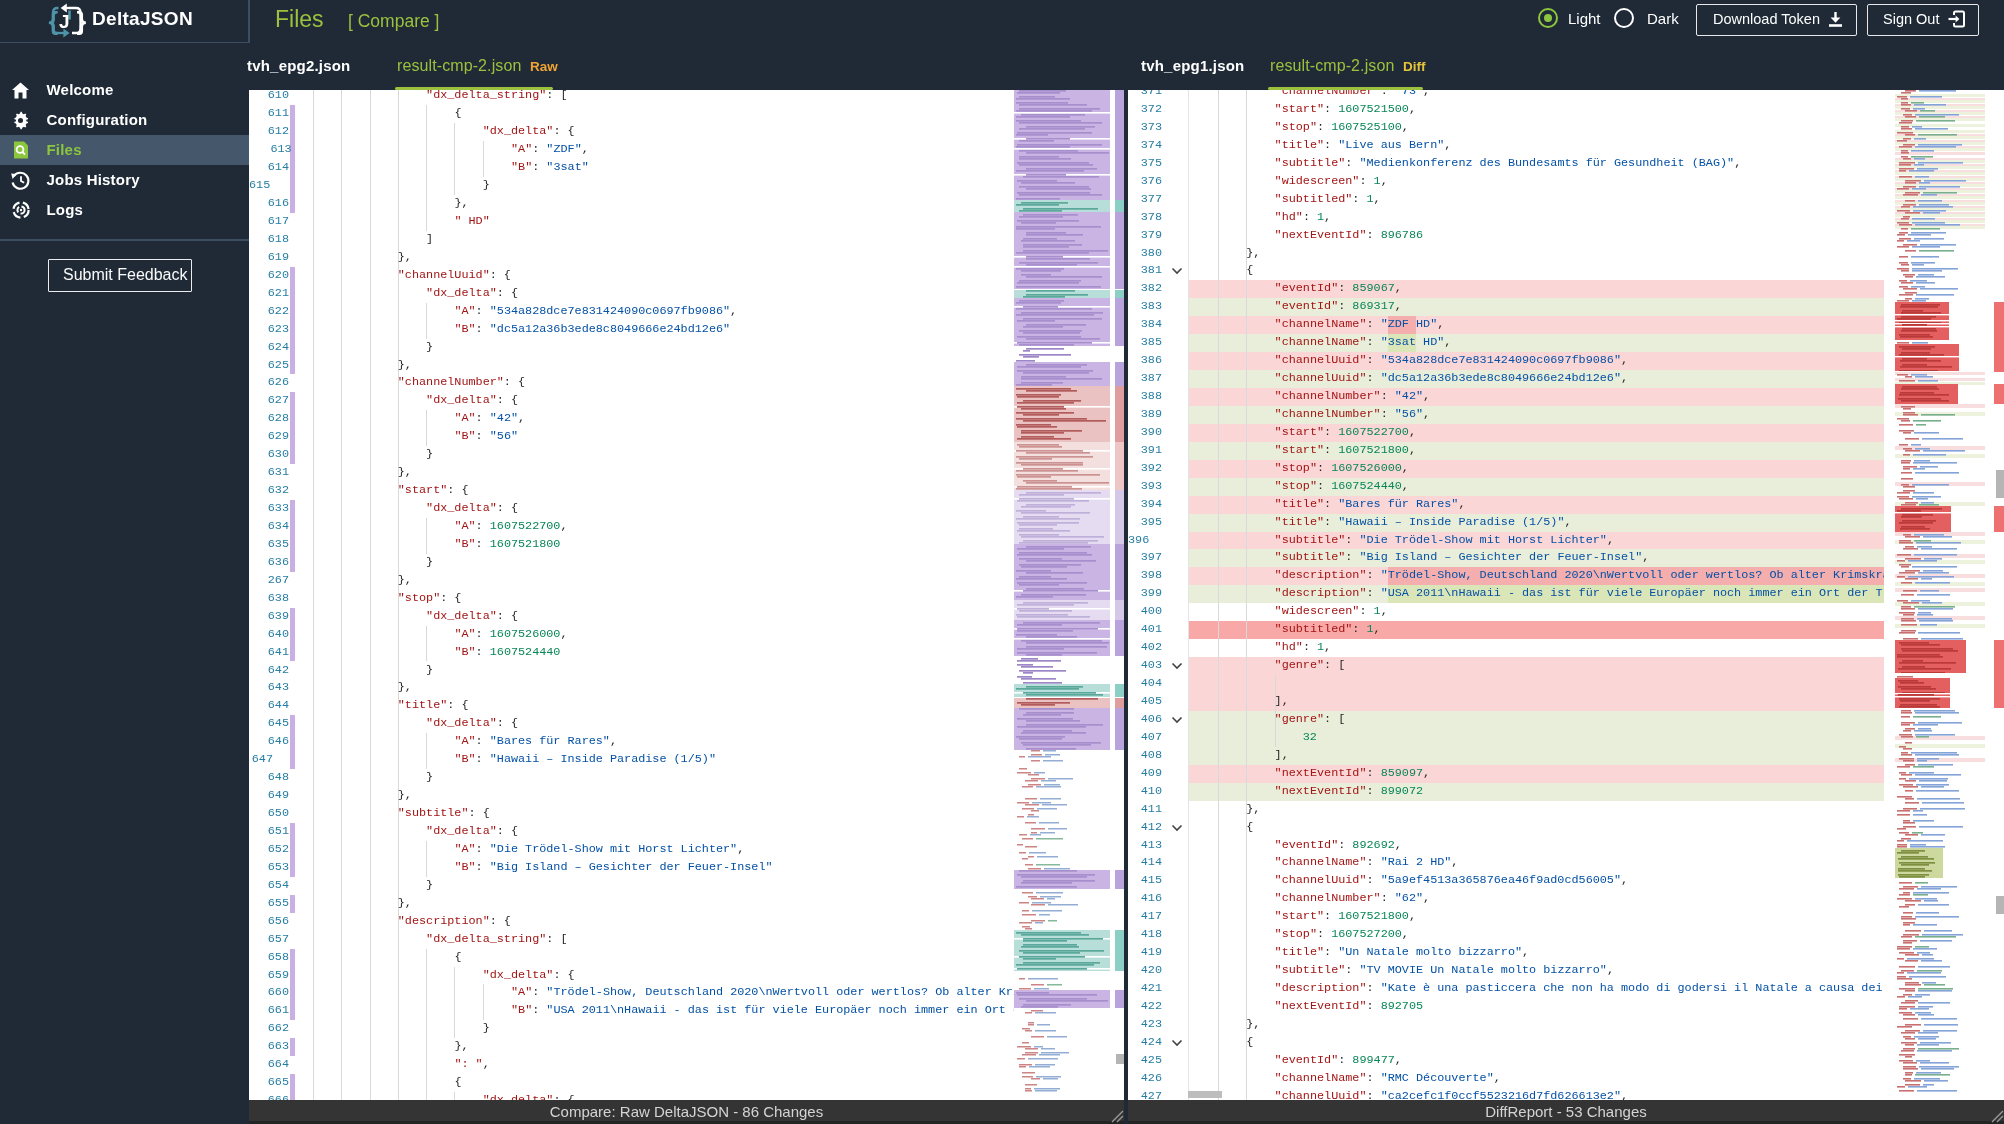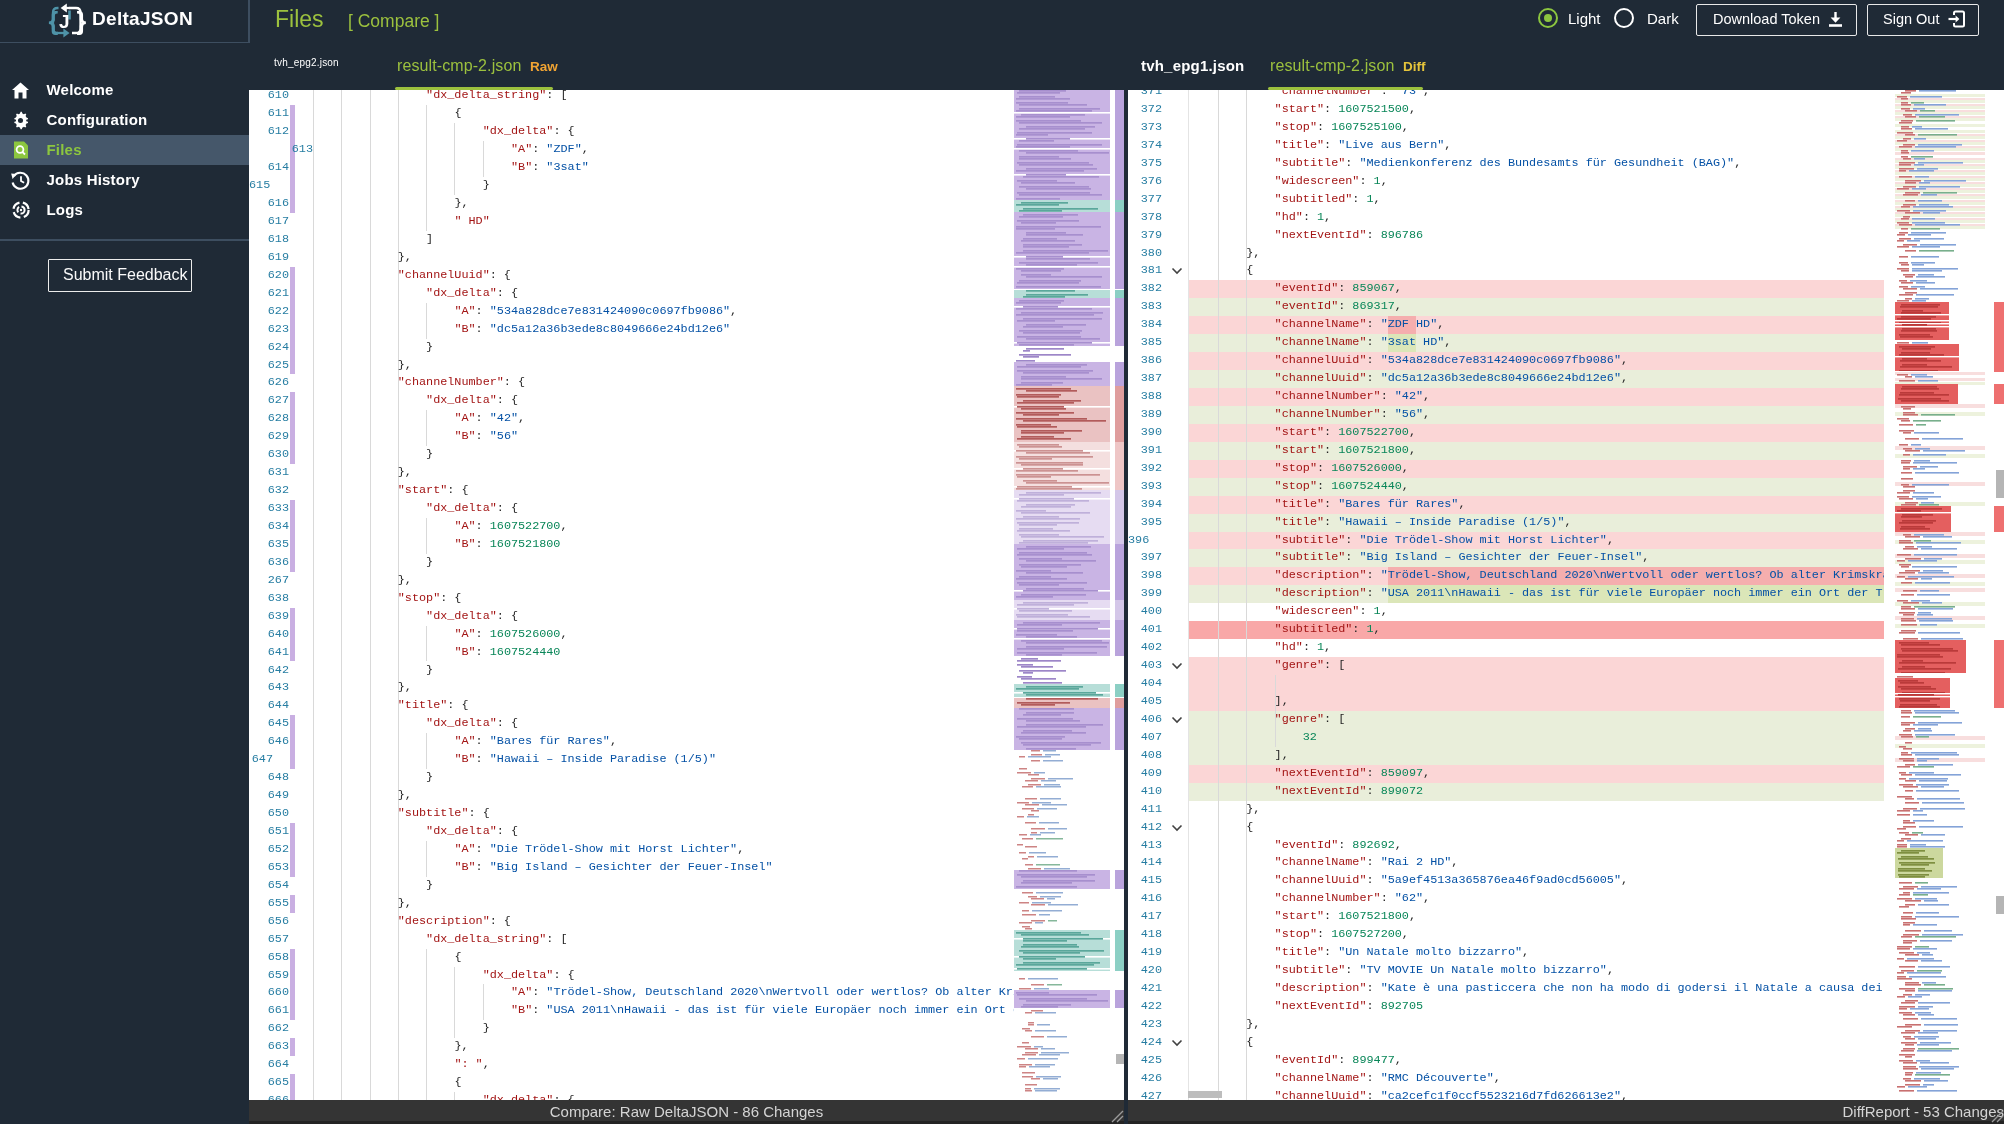--- a/index.html
+++ b/index.html
@@ -70,21 +70,21 @@
 </svg>
 <svg class="abs" style="left:11px;top:200px" width="20" height="20" viewBox="0 0 20 20">
 <circle cx="10" cy="10" r="7.6" fill="none" stroke="#fff" stroke-width="2.2" stroke-dasharray="9 3.5"></circle>
 <circle cx="10" cy="10" r="3.6" fill="none" stroke="#fff" stroke-width="2" stroke-dasharray="6 2.5"></circle>
 <circle cx="10" cy="10" r="1.2" fill="#fff"></circle>
   </svg>
 <div class="abs" style="left:0;top:239px;width:249px;height:1.5px;background:#3d4e60"></div>
 <div class="abs" style="left:47.5px;top:258.5px;width:144px;height:33px;border:1.5px solid #ececec;border-radius:1px"></div>
 <div class="abs" style="left:63px;top:266px;font-size:16px;color:#fafafa">Submit Feedback</div>
 <div class="abs" style="left:249px;top:43px;width:875px;height:46.5px;background:#1f2a36"></div>
-<div class="abs" style="left:274px;top:57px;font-size:10px;font-weight:normal;color:#fff;letter-spacing:.2px">tvh_epg2.json</div>
+<div class="abs" style="left:247px;top:57px;font-size:15px;font-weight:bold;color:#fff;letter-spacing:.2px">tvh_epg2.json</div>
 <div class="abs" style="left:397px;top:57px;font-size:16px;color:#9cc13e;letter-spacing:.1px">result-cmp-2.json</div>
 <div class="abs" style="left:530px;top:58.5px;font-size:13.5px;color:#f1a433;font-weight:bold">Raw</div>
 <div class="abs" style="left:395px;top:86.6px;width:158px;height:3.2px;background:#9cc13e;border-radius:2px"></div>
 <div class="abs" style="left:1128px;top:43px;width:876px;height:46.5px;background:#1f2a36"></div>
 <div class="abs" style="left:1141px;top:57px;font-size:15px;font-weight:bold;color:#fff;letter-spacing:.2px">tvh_epg1.json</div>
 <div class="abs" style="left:1270px;top:57px;font-size:16px;color:#9cc13e;letter-spacing:.1px">result-cmp-2.json</div>
 <div class="abs" style="left:1403px;top:58.5px;font-size:13.5px;color:#e5c43b;font-weight:bold">Diff</div>
 <div class="abs" style="left:1268px;top:86.6px;width:155px;height:3.2px;background:#9cc13e;border-radius:2px"></div>
 <div class="abs" style="left:1124px;top:43px;width:4px;height:1081px;background:#1f2a36"></div>
 <div class="abs" style="left:249px;top:89.5px;width:875px;height:1010.0px;overflow:hidden;background:#fff">
@@ -115,21 +115,21 @@
 <div class="abs" style="left:40.5px;top:805.2px;width:5.5px;height:17.9px;background:#c9afe2"></div>
 <div class="abs" style="left:40.5px;top:859.0px;width:5.5px;height:71.8px;background:#c9afe2"></div>
 <div class="abs" style="left:40.5px;top:948.7px;width:5.5px;height:17.9px;background:#c9afe2"></div>
 <div class="abs" style="left:40.5px;top:984.6px;width:5.5px;height:35.9px;background:#c9afe2"></div>
 <div class="abs mono" style="left:0;top:-2.1px;width:40px;text-align:right;line-height:17.94px;color:#267da2">610</div>
 <div class="abs mono" style="left:177.1px;top:-2.1px;line-height:17.94px;white-space:pre;width:588px;overflow:hidden"><span class="k">"dx_delta_string"</span><span class="p">: [</span></div>
 <div class="abs mono" style="left:0;top:15.8px;width:40px;text-align:right;line-height:17.94px;color:#267da2">611</div>
 <div class="abs mono" style="left:205.4px;top:15.8px;line-height:17.94px;white-space:pre;width:560px;overflow:hidden"><span class="p">{</span></div>
 <div class="abs mono" style="left:0;top:33.8px;width:40px;text-align:right;line-height:17.94px;color:#267da2">612</div>
 <div class="abs mono" style="left:233.7px;top:33.8px;line-height:17.94px;white-space:pre;width:531px;overflow:hidden"><span class="k">"dx_delta"</span><span class="p">: {</span></div>
-<div class="abs mono" style="left:0;top:51.7px;width:64px;text-align:right;line-height:17.94px;color:#267da2">613</div>
+<div class="abs mono" style="left:0;top:51.7px;width:64px;text-align:center;line-height:17.94px;color:#267da2">613</div>
 <div class="abs mono" style="left:262.0px;top:51.7px;line-height:17.94px;white-space:pre;width:503px;overflow:hidden"><span class="k">"A"</span><span class="p">: </span><span class="s">"ZDF"</span><span class="p">,</span></div>
 <div class="abs mono" style="left:0;top:69.7px;width:40px;text-align:right;line-height:17.94px;color:#267da2">614</div>
 <div class="abs mono" style="left:262.0px;top:69.7px;line-height:17.94px;white-space:pre;width:503px;overflow:hidden"><span class="k">"B"</span><span class="p">: </span><span class="s">"3sat"</span></div>
 <div class="abs mono" style="left:0;top:87.6px;width:40px;line-height:17.94px;color:#267da2">615</div>
 <div class="abs mono" style="left:233.7px;top:87.6px;line-height:17.94px;white-space:pre;width:531px;overflow:hidden"><span class="p">}</span></div>
 <div class="abs mono" style="left:0;top:105.5px;width:40px;text-align:right;line-height:17.94px;color:#267da2">616</div>
 <div class="abs mono" style="left:205.4px;top:105.5px;line-height:17.94px;white-space:pre;width:560px;overflow:hidden"><span class="p">},</span></div>
 <div class="abs mono" style="left:0;top:123.5px;width:40px;text-align:right;line-height:17.94px;color:#267da2">617</div>
 <div class="abs mono" style="left:205.4px;top:123.5px;line-height:17.94px;white-space:pre;width:560px;overflow:hidden"><span class="k">" HD"</span></div>
 <div class="abs mono" style="left:0;top:141.4px;width:40px;text-align:right;line-height:17.94px;color:#267da2">618</div>
@@ -1411,19 +1411,19 @@
     <rect x="9" y="212" width="10" height="70" fill="#ee7070"></rect>
     <rect x="9" y="294" width="10" height="20" fill="#ee7070"></rect>
     <rect x="9" y="416" width="10" height="26" fill="#ee7070"></rect>
     <rect x="9" y="550" width="10" height="68" fill="#ee7070"></rect>
     <rect x="11" y="380" width="8" height="28" fill="#b5b5b5"></rect>
     <rect x="11" y="806" width="8" height="18" fill="#b5b5b5"></rect>
   </svg>
 <div class="abs" style="left:249px;top:1099.5px;width:1755px;height:24.5px;background:#343434"></div>
 <div class="abs" style="left:249px;top:1120.5px;width:1755px;height:3.5px;background:#242424"></div>
 <div class="abs" style="left:249px;top:1102.5px;width:875px;text-align:center;font-size:15px;color:#d4d4d4">Compare: Raw DeltaJSON - 86 Changes</div>
-<div class="abs" style="left:1128px;top:1102.5px;width:876px;text-align:right;font-size:15px;color:#d4d4d4">DiffReport - 53 Changes</div>
+<div class="abs" style="left:1128px;top:1102.5px;width:876px;text-align:center;font-size:15px;color:#d4d4d4">DiffReport - 53 Changes</div>
 <div class="abs" style="left:1124px;top:1099.5px;width:4px;height:24.5px;background:#1f2a36"></div>
 <svg class="abs" style="left:1110px;top:1109px" width="14" height="14" viewBox="0 0 14 14">
     <path d="M13 2 L2 13 M13 7 L7 13" stroke="#9a9a9a" stroke-width="1.4"></path>
   </svg>
 <svg class="abs" style="left:1990px;top:1109px" width="14" height="14" viewBox="0 0 14 14">
     <path d="M13 2 L2 13 M13 7 L7 13" stroke="#9a9a9a" stroke-width="1.4"></path>
   </svg>
 </body></html>

